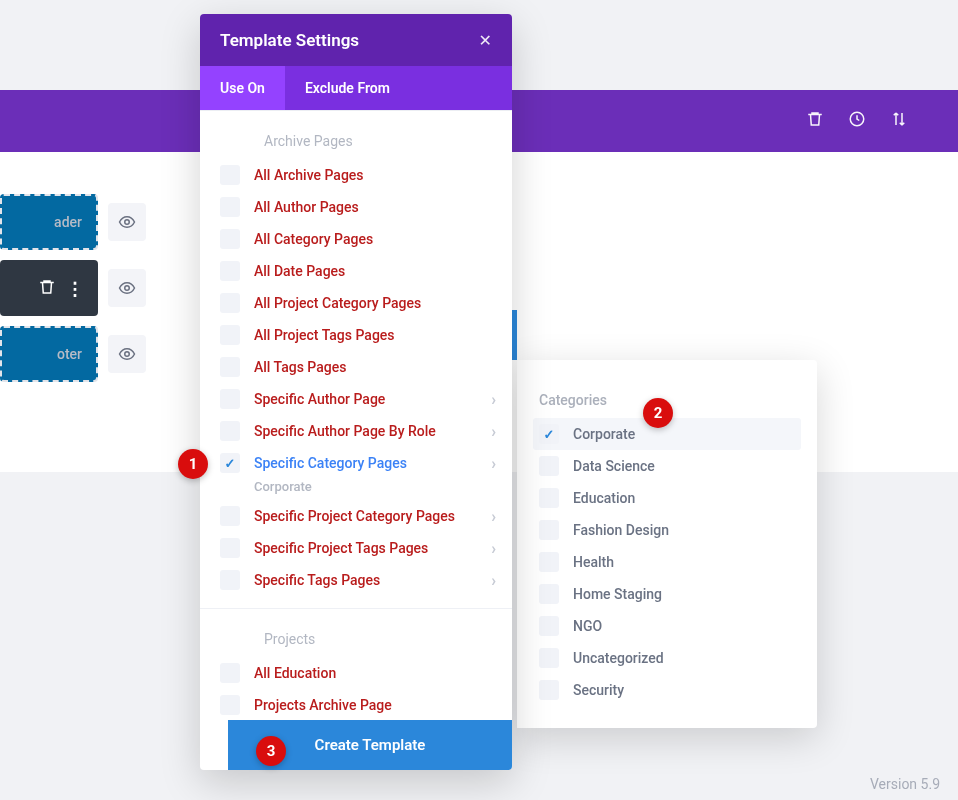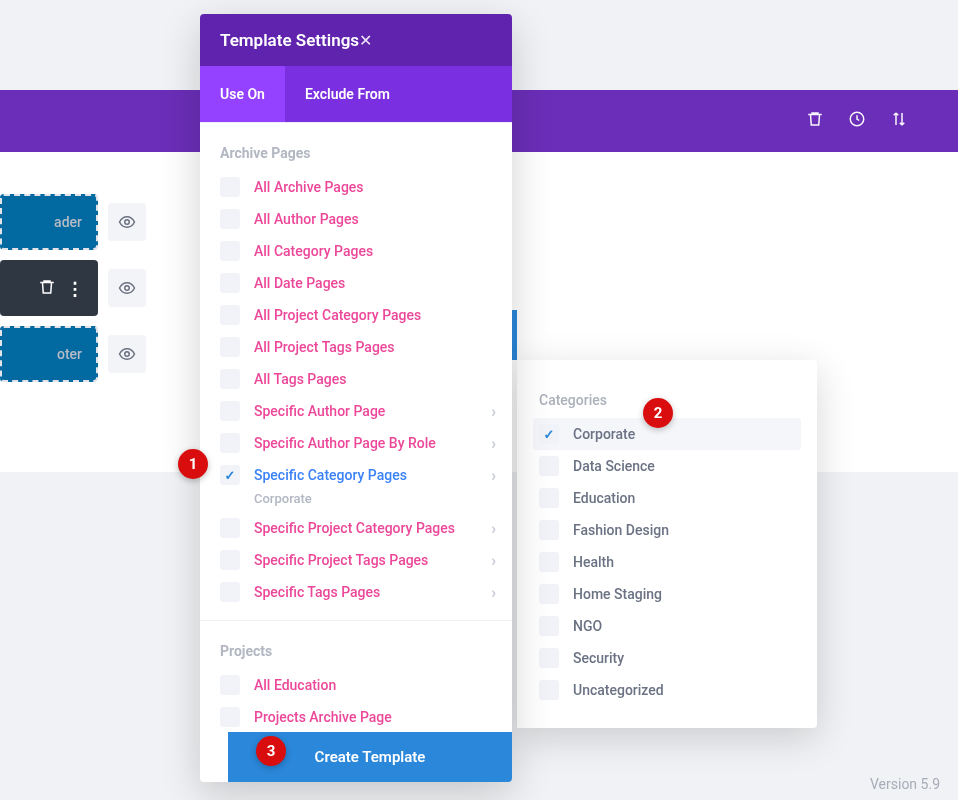--- a/index.html
+++ b/index.html
@@ -90,68 +90,69 @@
     border-radius: 4px;
     box-shadow: 0 12px 40px rgba(0,0,0,0.18);
     overflow: hidden;
     z-index: 10;
   }
   .modal-header {
     background: #6023ad;
     color: #fff;
     padding: 16px 20px;
     display: flex;
-    justify-content: flex-start;
+    justify-content: space-between;
     align-items: center;
   }
   .modal-title { font-size: 17px; font-weight: 600; }
   .close-icon { cursor: pointer; font-size: 16px; color:#fff; opacity:0.9; }
   .tabs {
     display: flex;
     background: #7a2fe0;
   }
   .tab {
-    padding: 20px 20px;
+    padding: 14px 20px;
     color: #fff;
     font-size: 14px;
     font-weight: 600;
     cursor: pointer;
   }
   .tab.active { background: #9442ff; }
   .modal-body {
     max-height: 610px;
     overflow: hidden;
     border-top:1px solid #eceef3;
   }
   .section-title {
     padding: 22px 20px 10px 20px;
     color: #b2b7c2;
     font-size: 14px;
-    font-weight: 700;
+    font-weight: 400;
+    margin-left: 44px;
   }
   .opt {
     display: flex;
     align-items: center;
     padding: 6px 16px 6px 20px;
     cursor: pointer;
   }
   .opt .box {
     width: 20px; height: 20px;
     background: #f1f3f8;
     border-radius: 3px;
     margin-right: 14px;
     display:flex; align-items:center; justify-content:center;
   }
   .opt .box.checked::after {
     content: '✓';
     color: #2b87da;
     font-weight: 900;
     font-size: 13px;
   }
-  .opt .lbl { flex: 1; color: #ec4899; font-size: 14px; font-weight:500; }
+  .opt .lbl { flex: 1; color: #b91c1c; font-size: 14px; font-weight:500; }
   .opt .chev { color: #c6cad4; font-size: 16px; font-weight:bold; }
   .opt.highlight .lbl { color:#3b82f6; }
   .subline {
     padding: 0 20px 6px 54px;
     color: #b2b7c2;
     font-size: 13px;
     font-weight:500;
   }
   .divider { height:1px; background:#eef0f5; margin: 12px 0 0 0;}
   .create-btn {
@@ -418,25 +419,25 @@
       <div class="cat">
         <div class="box"></div>
         <div class="lbl">Home Staging</div>
       </div>
       <div class="cat">
         <div class="box"></div>
         <div class="lbl">NGO</div>
       </div>
       <div class="cat">
         <div class="box"></div>
+        <div class="lbl">Uncategorized</div>
+      </div>
+      <div class="cat">
+        <div class="box"></div>
         <div class="lbl">Security</div>
-      </div>
-      <div class="cat">
-        <div class="box"></div>
-        <div class="lbl">Uncategorized</div>
       </div>
     </div>
 </div>
 
 <div class="badge" style="left:178px; top:449px;">1</div>
 <div class="badge" style="left:643px; top:398px;">2</div>
 <div class="badge" style="left:256px; top:736px;">3</div>
 
 <div class="version">Version 5.9</div>
 

